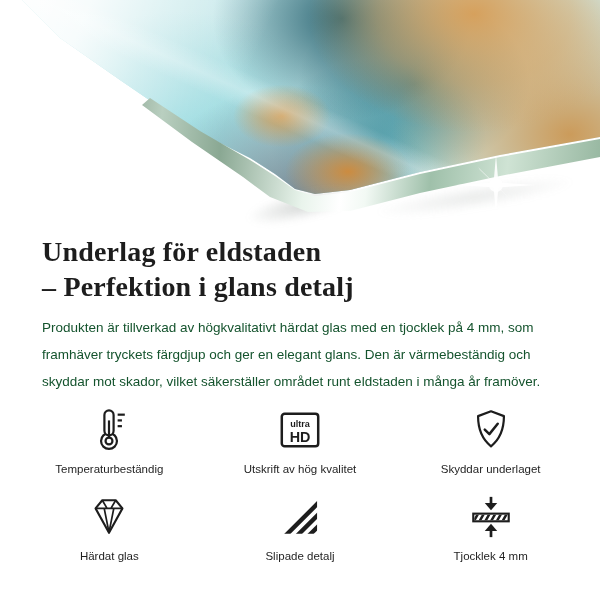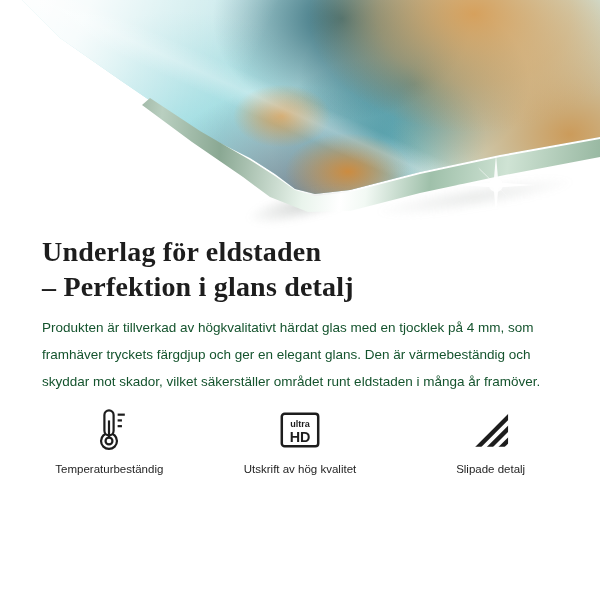--- a/index.html
+++ b/index.html
@@ -99,21 +99,35 @@
       <div class="feature">
         <svg viewBox="0 0 48 48" stroke="#1d1d1d" fill="none" stroke-width="2.6">
           <rect x="5" y="7" width="38" height="34" rx="3"></rect>
           <text x="24" y="21" font-size="9.5" font-weight="700" text-anchor="middle" stroke="none" fill="#1d1d1d">ultra</text>
           <text x="24" y="36" font-size="15" font-weight="800" text-anchor="middle" stroke="none" fill="#1d1d1d">HD</text>
         </svg>
 
         <div class="feature-label">Utskrift av hög kvalitet</div>
       </div>
 
+      <div class="feature">
+        <svg viewBox="0 0 48 48" stroke="#1d1d1d" fill="none" stroke-width="2.3" stroke-linejoin="round">
+          <path d="M24 4.5 L37.5 9.5 C37.5 23 33.5 33.5 24 41 C14.5 33.5 10.5 23 10.5 9.5 Z"></path>
+          <path d="M17.5 23.5 l4.8 4.8 L31 17.5" stroke-width="2.6" stroke-linecap="round"></path>
+        </svg>
+        <div class="feature-label">Skyddar underlaget</div>
+      </div>
 
+      <div class="feature">
+        <svg viewBox="0 0 48 48" stroke="#1d1d1d" fill="none" stroke-width="2.2" stroke-linejoin="round">
+          <path d="M10 15 L17 6.5 H31 L38 15 L24 40.5 Z"></path>
+          <path d="M10 15 H38 M17 6.5 L22 15 M31 6.5 L26 15 M19 15 L24 40 M29 15 L24 40" stroke-width="1.8"></path>
+        </svg>
+        <div class="feature-label">Härdat glas</div>
+      </div>
 
       <div class="feature">
         <svg viewBox="0 0 48 48">
           <defs>
               <clipPath id="triClip">
                 <path d="M7 41.5 L42 6.5 V41.5 Z"></path>
               </clipPath>
             </defs>
           <g clip-path="url(#triClip)">
             <g transform="rotate(-45 24 24)" fill="#1d1d1d">
@@ -121,16 +135,36 @@
               <rect x="-14" y="16.2" width="76" height="4.6"></rect>
               <rect x="-14" y="24.8" width="76" height="4.6"></rect>
               <rect x="-14" y="33.4" width="76" height="4.6"></rect>
               <rect x="-14" y="42" width="76" height="4.6"></rect>
             </g>
           </g>
         </svg>
         <div class="feature-label">Slipade detalj</div>
       </div>
 
+      <div class="feature">
+        <svg viewBox="0 0 48 48">
+          <defs>
+              <clipPath id="barClip">
+                <rect x="6.6" y="21.6" width="34.8" height="5.8"></rect>
+              </clipPath>
+            </defs>
+          <g fill="#1d1d1d">
+            <rect x="22.6" y="3" width="2.8" height="7"></rect>
+            <path d="M17.5 9.5 h13 L24 17 Z"></path>
+            <rect x="22.6" y="38" width="2.8" height="7"></rect>
+            <path d="M17.5 38.5 h13 L24 31 Z"></path>
+          </g>
+          <rect x="5.5" y="20.5" width="37" height="8" fill="none" stroke="#1d1d1d" stroke-width="2.2"></rect>
+          <g clip-path="url(#barClip)" stroke="#1d1d1d" stroke-width="2.6">
+            <path d="M4 32 l8 -14 M10 32 l8 -14 M16 32 l8 -14 M22 32 l8 -14 M28 32 l8 -14 M34 32 l8 -14 M40 32 l8 -14"></path>
+          </g>
+        </svg>
+        <div class="feature-label">Tjocklek 4 mm</div>
+      </div>
 
     </div>
   </div>
 </div>
 
 </body></html>

